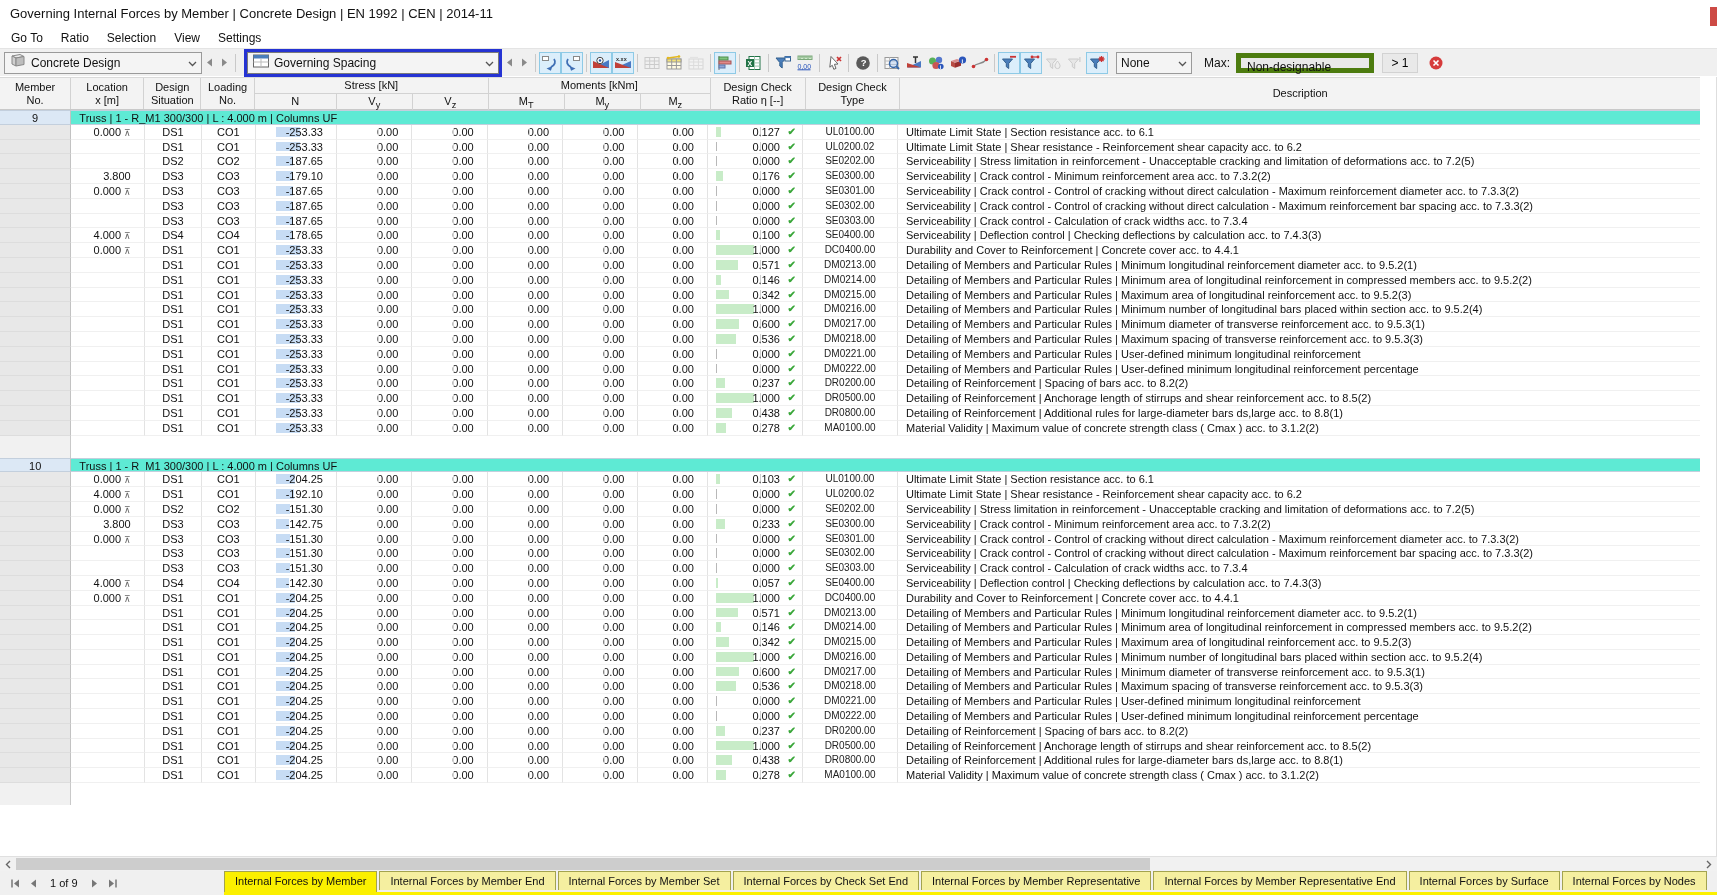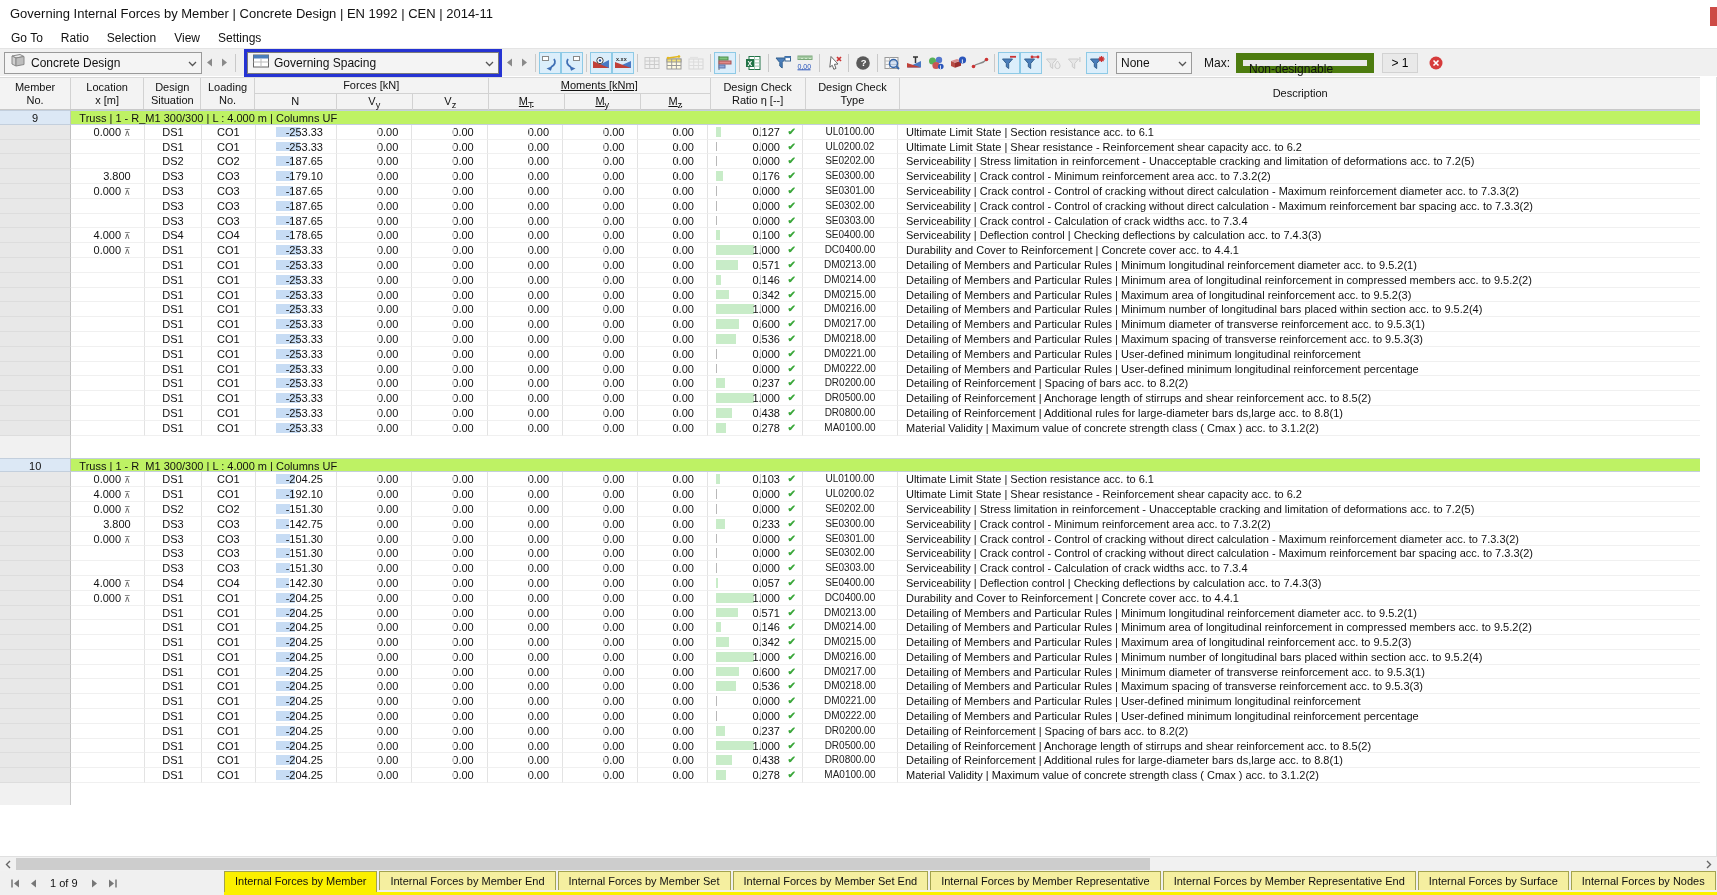--- a/index.html
+++ b/index.html
@@ -17,41 +17,41 @@
   .combo{height:22px;background:#f4f4f4;border:1px solid #9a9a9a;display:flex;align-items:center;box-sizing:border-box;padding:0 4px;gap:4px;}
   .combo .cv{flex:1;white-space:nowrap;overflow:hidden;}
   .navbtn{width:15px;height:22px;border:none;background:transparent;padding:0;color:#8a8a8a;display:flex;align-items:center;justify-content:center;}
   .sep{width:1px;height:18px;background:#c9c9c9;margin:0 3px;flex:0 0 auto;}
   .focusbox{border:3px solid #2533d3;height:28px;display:flex;align-items:center;box-sizing:border-box;margin-left:5px;}
   .tb{width:22px;height:22px;display:inline-flex;align-items:center;justify-content:center;border:1px solid transparent;background:transparent;padding:0;flex:0 0 auto;}
   .tb.active{background:#dbeefb;border-color:#8ecae6;}
   .tb.disabled{opacity:.42;}
   #tbicons{display:flex;align-items:center;}
   .lbl{margin:0 6px 0 12px;}
-  .field{width:138px;height:20px;background:#e9e9e9;border:7px solid #4d7c0f;line-height:18px;padding:0 6px;box-sizing:border-box;font-size:12px;}
+  .field{width:138px;height:20px;background:#e9e9e9;border:5px solid #4d7c0f;line-height:18px;padding:0 6px;box-sizing:border-box;font-size:12px;}
   .gbtn{margin-left:8px;width:36px;height:20px;background:#e9e9e9;border:1px solid #d2d2d2;font-size:12px;padding:0;}
   .iconbtn{border:none;background:transparent;padding:0;margin-left:9px;width:18px;height:18px;display:flex;align-items:center;justify-content:center;}
   
   .tablewrap{position:absolute;left:0;top:77px;width:1700px;height:779px;background:#fff;overflow:hidden;}
   .thead{display:flex;height:33px;border-top:1px solid #d9d9d9;border-bottom:1px solid #c9c9c9;background:#f3f3f3;font-size:11px;box-sizing:border-box;}
   .th{display:flex;flex-direction:column;align-items:center;justify-content:center;border-right:1px solid #d2d2d2;box-sizing:border-box;line-height:13px;text-align:center;}
   .thg{box-sizing:border-box;}
   .thg-top{height:16px;line-height:15px;text-align:center;border-bottom:1px solid #d2d2d2;border-right:1px solid #d2d2d2;box-sizing:border-box;}
   .thg-sub{display:flex;height:16px;}
   .ths{line-height:15px;text-align:center;border-right:1px solid #d2d2d2;box-sizing:border-box;}
   .c0{width:72px}.c1{width:74px}.c2{width:58px}.c3{width:54px}.c4{width:82px}
   .c5{width:76px}.c6{width:76px}.c7{width:76px}.c8{width:76px}.c9{width:70px}
   .c10{width:96px}.c11{width:96px}.c12{width:810px}
   .tr{display:flex;height:14.8px;line-height:14.5px;font-size:11px;}
   .td{box-sizing:border-box;border-right:1px solid #e3e3e3;border-bottom:1px solid #f0f0f0;position:relative;white-space:nowrap;overflow:hidden;}
   .member{background:#e8e8e8;border-right:1px solid #c2c2c2;border-bottom:1px solid #dddddd;text-align:center;}
   .ar{text-align:right;padding-right:13px;}
   .ac{text-align:center;}
   .al{padding-left:8px;text-align:left;}
-  .group .td{background:#bef264;border-top:1px solid #c3cfdd;border-bottom:1px solid #c3cfdd;}
+  .group .td{background:#5eead4;border-top:1px solid #c3cfdd;border-bottom:1px solid #c3cfdd;}
   .group .member{background:#dce8f5;border-right:1px solid #c2c2c2;}
   .gap .td{border:none;background:#fff;}
   .gap .member{background:#f1f1f1;border-right:1px solid #c9c9c9;border-bottom:none;}
   .mark{font-size:9px;color:#666;margin-left:3px;}
   .nbar{position:absolute;left:20px;top:2px;bottom:2px;background:#c7dcf4;}
   .nv{position:relative;}
   .ztick{position:absolute;left:55%;top:3px;bottom:3px;border-left:1px solid #d2d2d2;}
   .rtrack{position:absolute;left:8px;top:2px;bottom:2px;border-left:1px solid #b8b8b8;}
   .rbar{position:absolute;left:8px;top:2px;bottom:2px;background:#c8ecc8;}
   .rtick{position:absolute;left:52px;top:2px;bottom:2px;border-left:1px solid #cfcfcf;}
@@ -351,28 +351,28 @@
         </div>
       <div class="th c2">
           <span>Design</span>
           <span>Situation</span>
         </div>
       <div class="th c3">
           <span>Loading</span>
           <span>No.</span>
         </div>
       <div class="thg" style="width:234px;">
-        <div class="thg-top">Forces [kN]</div>
+        <div class="thg-top">Stress [kN]</div>
         <div class="thg-sub">
           <div class="ths c4"><span>N</span></div>
           <div class="ths c5"><span>V</span><sub>y</sub></div>
           <div class="ths c6"><span>V</span><sub>z</sub></div>
         </div>
       </div>
-      <div class="thg" style="width:222px;text-decoration:underline;">
+      <div class="thg" style="width:222px;">
         <div class="thg-top">Moments [kNm]</div>
         <div class="thg-sub">
           <div class="ths c7"><span>M</span><sub>T</sub></div>
           <div class="ths c8"><span>M</span><sub>y</sub></div>
           <div class="ths c9"><span>M</span><sub>z</sub></div>
         </div>
       </div>
       <div class="th c10">
           <span>Design Check</span>
           <span>Ratio η [--]</span>
@@ -1339,21 +1339,21 @@
             <path d="M9 .5 v8" stroke="#777" stroke-width="1.5"></path>
             <path d="M2 .5 L7 4.5 L2 8.5 Z" fill="#777"></path>
           </svg>
         </button>
     </div>
     <div class="tabs" id="tabbar">
       <div class="tabstrip"></div>
     <div class="tab active">Internal Forces by Member</div>
         <div class="tab">Internal Forces by Member End</div>
         <div class="tab">Internal Forces by Member Set</div>
-        <div class="tab">Internal Forces by Member Set End</div>
+        <div class="tab">Internal Forces by Check Set End</div>
         <div class="tab">Internal Forces by Member Representative</div>
         <div class="tab">Internal Forces by Member Representative End</div>
         <div class="tab">Internal Forces by Surface</div>
         <div class="tab">Internal Forces by Nodes</div>
       </div>
   </div>
 
 </div>
 
 </body></html>

